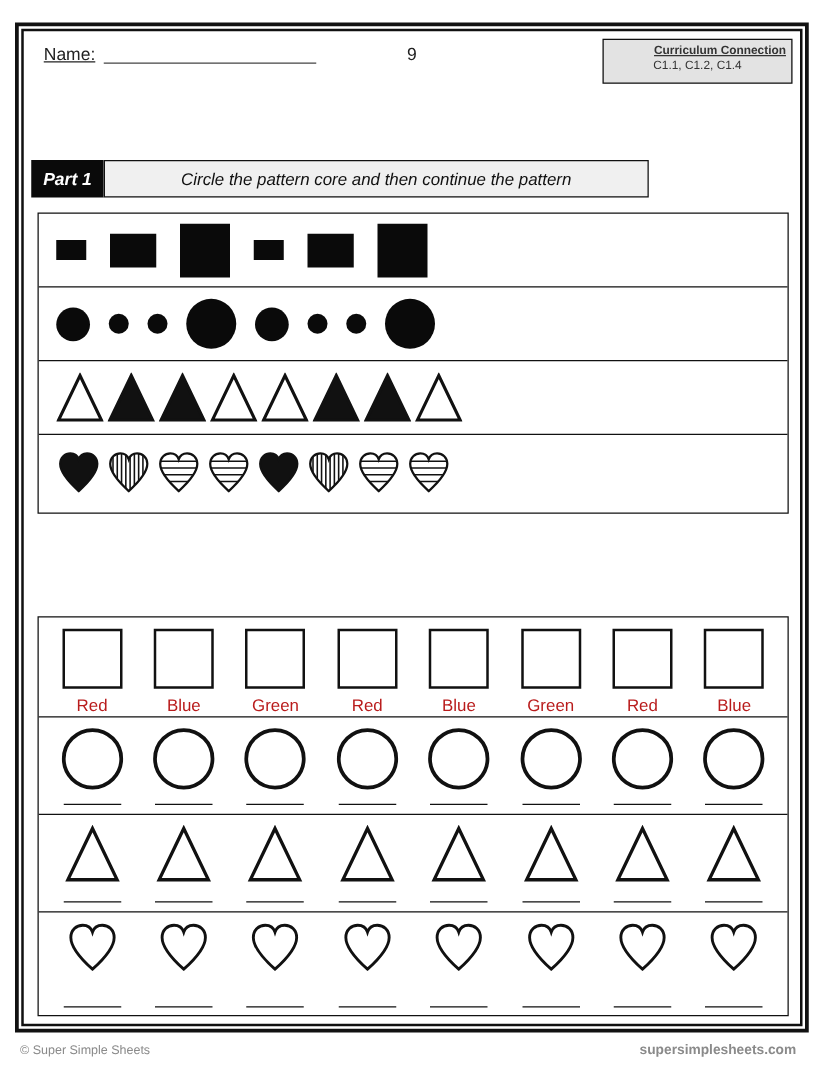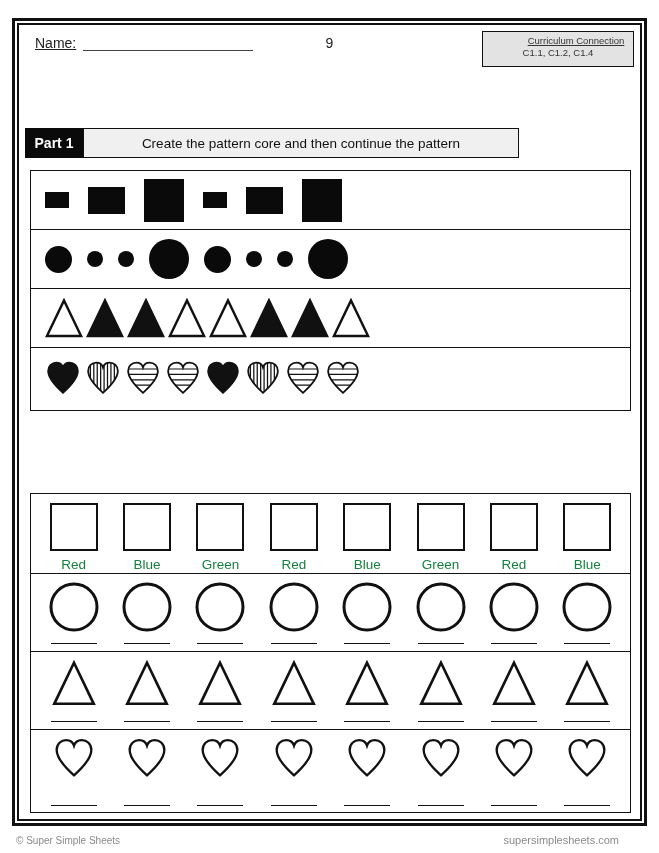--- a/index.html
+++ b/index.html
@@ -14,34 +14,34 @@
 
   
   .name-row { position:absolute; top:8px; left:0; right:0; height:22px; }
   .name-label { position:absolute; left:16px; top:2px; font-size:14px; color:#222;text-decoration:underline; }
   .name-line { position:absolute; left:64px; top:0; width:170px; height:18px;
     border-bottom:1.6px solid #444; }
   .page-number { position:absolute; left:0; right:0; top:2px; text-align:center;
     font-size:14px; color:#222; }
   .curriculum-box { position:absolute; top:-2px; right:6px; width:152px; height:36px;
     background:#e3e3e3; border:1.6px solid #111; text-align:center; padding-top:3px; }
-  .curriculum-title { font-size:9.5px; font-weight:normal; text-decoration:underline; color:#333;margin-left:36px; }
+  .curriculum-title { font-size:9.5px; font-weight:bold; text-decoration:underline; color:#333;margin-left:36px; }
   .curriculum-codes { font-size:9.5px; color:#333; margin-top:1px; }
 
   
   .title-band { position:absolute; top:43px; left:0; right:0; height:44px; }
   .title-line { position:absolute; top:21px; left:0; right:0; height:0;
     border-top:1.5px solid #222; }
   .title-box { position:relative; margin:0 auto; width:442px; height:42px;
     background:#fff; border:1.6px solid #111; display:flex; align-items:center;
     justify-content:center; }
   .title-text { font-size:26px; font-weight:bold; letter-spacing:-0.5px; white-space:nowrap; }
 
   
-  .part-header { position:absolute; left:6px; display:flex; align-items:stretch; }
+  .part-header { position:absolute; left:6px; display:flex; align-items:stretch;font-style:italic; }
   .part-header.p1 { top:103px; height:30px; }
   .part-header.p2 { top:415px; height:41px; }
   .part-label { background:#0a0a0a; color:#fff; font-size:14px; font-weight:600;
     width:58px; display:flex; align-items:center; justify-content:center; flex:none; }
   .part-instruction { background:#f0f0f0; border:1.2px solid #111; font-size:13.5px;
     color:#111; display:flex; align-items:center; }
   .part-header.p1 .part-instruction { width:436px; justify-content:center; text-align:center; }
   .part-header.p2 .part-instruction { width:540px; padding:3px 10px; text-align:left;
     line-height:1.3; }
 
@@ -65,50 +65,50 @@
   .p2-row { display:grid; grid-template-columns:repeat(8,1fr);
     border-bottom:1.5px solid #111; padding:0 6px; }
   .p2-row:last-child { border-bottom:none; }
   .p2-row.square   { height:80px; }
   .p2-row.circle   { height:78px; }
   .p2-row.triangle { height:78px; }
   .p2-row.heart    { height:83px; }
   .p2-cell { display:flex; flex-direction:column; align-items:center;
     justify-content:flex-start; padding-top:8px; }
   .p2-square { width:48px; height:48px; border:2.6px solid #111; background:#fff; }
-  .p2-color-label { font-size:13.5px; margin-top:6px; color:#15803d; }
+  .p2-color-label { font-size:13.5px; margin-top:6px; color:#b91c1c; }
   .blank-line { width:46px; border-bottom:1.8px solid #111; margin-top:auto;
     margin-bottom:7px; height:0; }
   .p2-row.square .p2-cell { padding-top:9px; }
   .p2-row.heart .p2-cell { padding-top:7px; }
 
   
   .footer-left  { position:absolute; left:16px;  bottom:7px; font-size:10px; color:#8a8a8a; }
-  .footer-right { position:absolute; right:40px; bottom:7px; font-size:11px; color:#8a8a8a; }
+  .footer-right { position:absolute; right:22px; bottom:7px; font-size:11px; color:#8a8a8a;font-weight:bold; }
 </style>
 </head>
 <body>
 
 <div class="frame">
   <div class="frame-inner">
 
     <div class="name-row">
       <span class="name-label">Name:</span>
       <span class="name-line"></span>
       <span class="page-number">9</span>
       <div class="curriculum-box">
         <div class="curriculum-title">Curriculum Connection</div>
         <div class="curriculum-codes">C1.1, C1.2, C1.4</div>
       </div>
     </div>
 
 
     <div class="part-header p1">
       <div class="part-label">Part 1</div>
-      <div class="part-instruction">Create the pattern core and then continue the pattern</div>
+      <div class="part-instruction">Circle the pattern core and then continue the pattern</div>
     </div>
 
     <div class="pattern-box" id="part1-box">
         <div class="p1-row rect">
           <span class="shape-solid-rect" style="width: 24px; height: 16px;"></span>
           <span class="shape-solid-rect" style="width: 37px; height: 27px;"></span>
           <span class="shape-solid-rect" style="width: 40px; height: 43px;"></span>
           <span class="shape-solid-rect" style="width: 24px; height: 16px;"></span>
           <span class="shape-solid-rect" style="width: 37px; height: 27px;"></span>
           <span class="shape-solid-rect" style="width: 40px; height: 43px;"></span>

